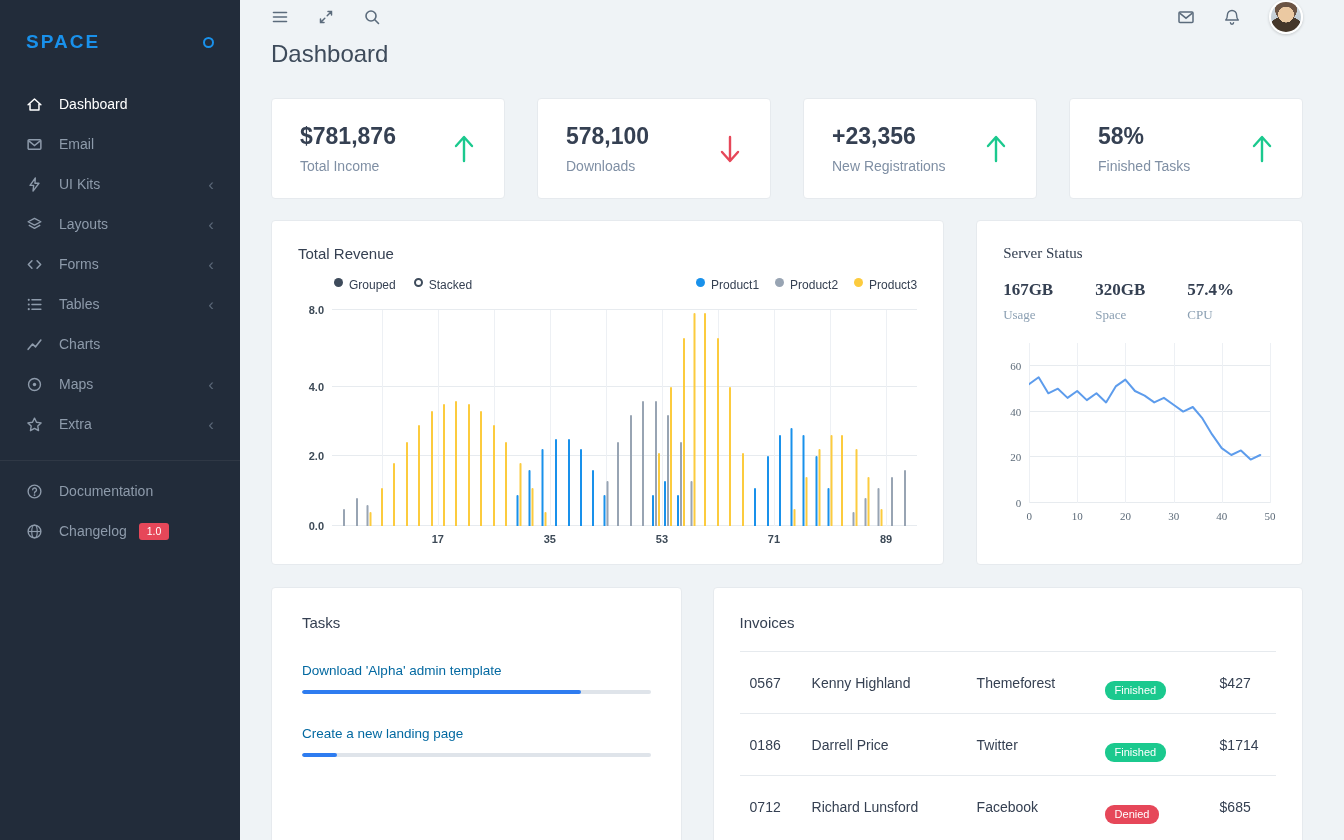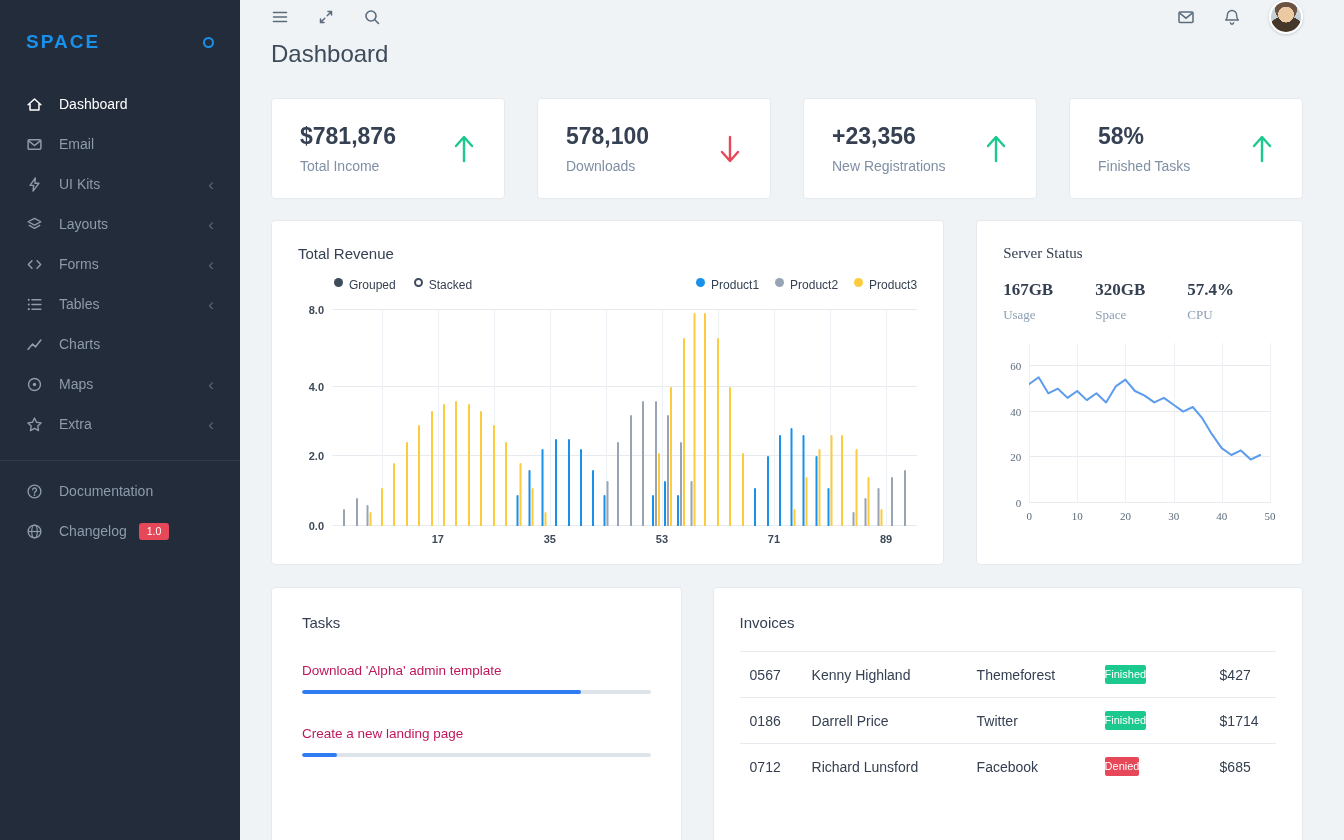--- a/index.html
+++ b/index.html
@@ -94,28 +94,28 @@
   .lc-y .ylab { font-weight:400; color:#5D6B79; }
   .lc-plot { flex:1; position:relative; height:160px; margin-right:6px; }
   .lc-plot svg { position:absolute; inset:0; width:100%; height:100%; z-index:2; }
   .lc-x { position:relative; height:20px; margin-left:26px; margin-right:6px; }
   .lc-x .xlab { font-weight:400; color:#5D6B79; }
 
   
   .row3 { display:grid; grid-template-columns:411fr 591fr; gap:31px; margin-top:22px; height:360px; }
   .tasks-card { padding:26px 30px; }
   .task { margin-top:32px; }
-  .task-label { font-size:13.5px; color:#be185d; }
+  .task-label { font-size:13.5px; color:#0369a1; }
   .track { margin-top:12px; height:4px; background:#DFE4EA; border-radius:2px; position:relative; overflow:hidden; }
   .fill { position:absolute; left:0; top:0; bottom:0; background:#2E7CF0; border-radius:2px; }
 
   .invoices-card { padding:26px 26px 0; }
   .inv-rows { margin-top:20px; }
   .inv-row { display:grid; grid-template-columns:62px 165px 128px 115px 1fr; align-items:center; padding:13px 0 13px 10px; border-top:1px solid var(--border); font-size:14px; color:var(--text); cursor:pointer; }
-  .badge { display:inline-block; padding:3px 0 4px; font-size:11px; border-radius:2px; color:#fff; }
+  .badge { display:inline-block; padding:3px 10px 4px; font-size:11px; border-radius:9px; color:#fff;margin-top:16px; }
   .badge.success { background:var(--success); }
   .badge.danger { background:var(--danger); }
 </style>
 </head>
 <body>
 
 <aside class="sidebar">
   <div class="logo-row">
     <span class="logo">SPACE</span>
     <span class="logo-circle"></span>

